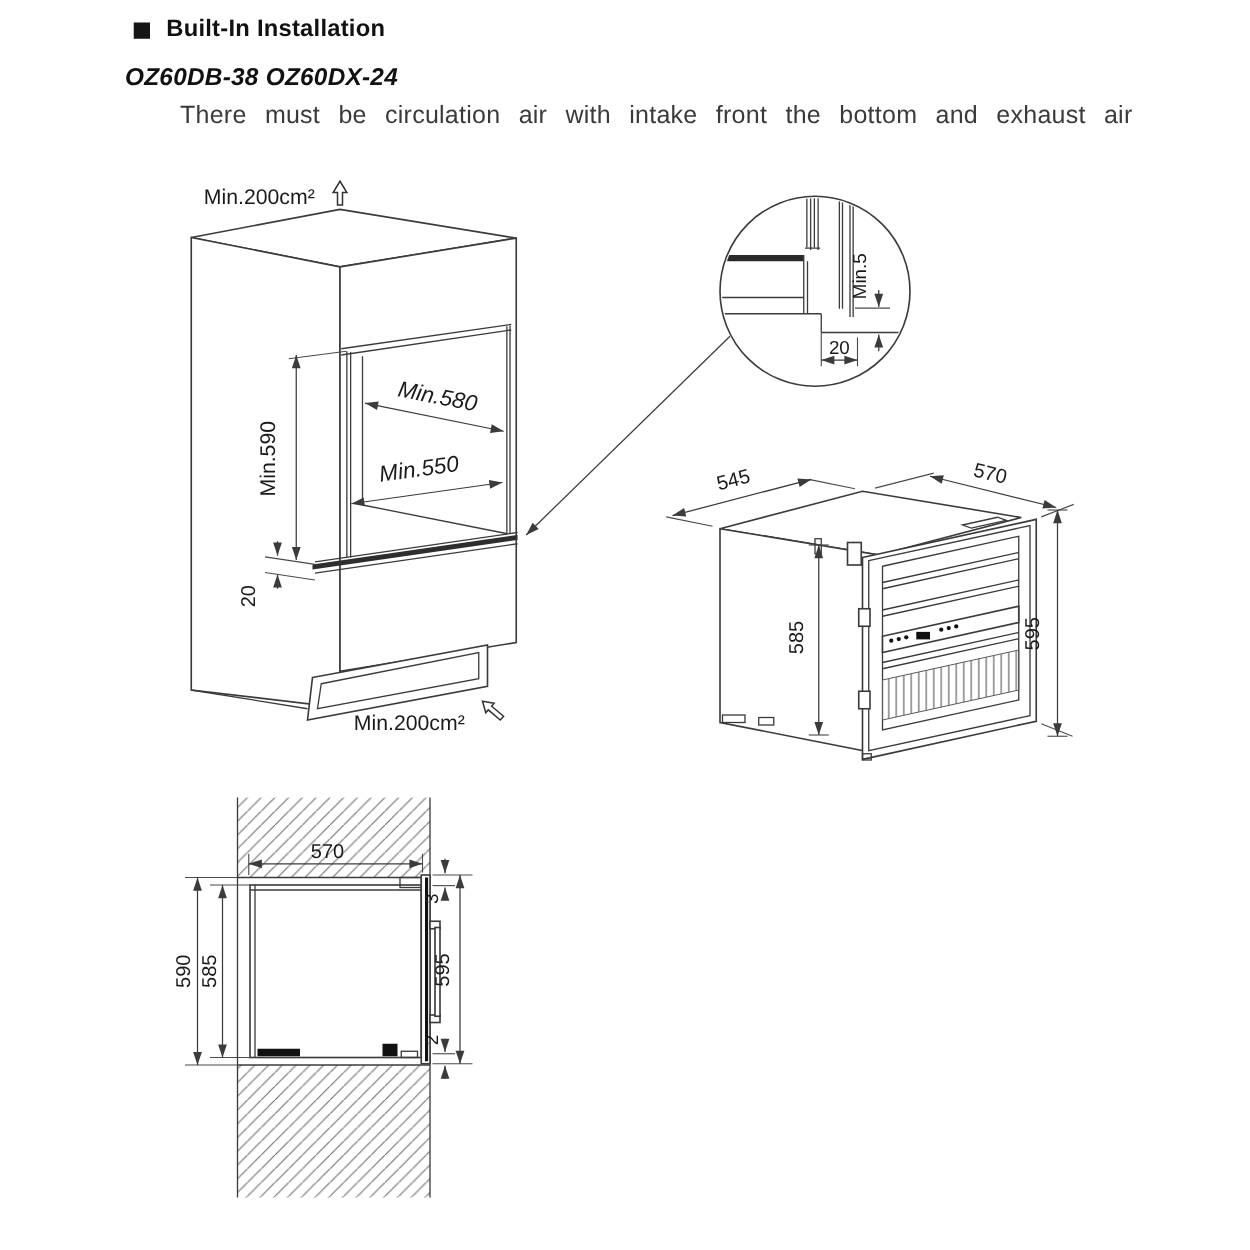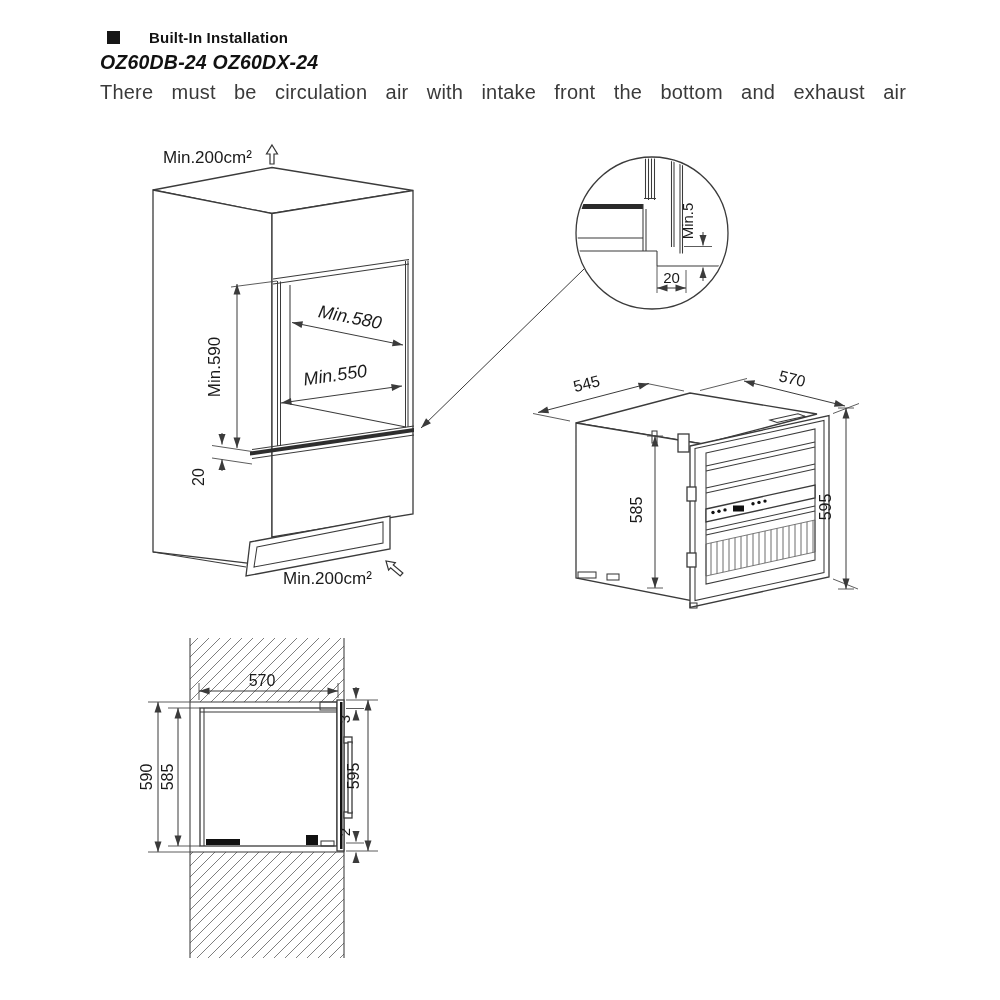--- a/index.html
+++ b/index.html
@@ -1,25 +1,25 @@
 <!DOCTYPE html>
 <html><head>
 <meta charset="utf-8">
 <style>
   html,body{margin:0;padding:0;background:#fff;}
   #page{position:relative;width:1000px;height:1000px;background:#fff;overflow:hidden;
         font-family:"Liberation Sans",sans-serif;color:#1d1d1d;}
   .hdr{position:absolute;left:107px;top:13px;display:flex;align-items:center;gap:13px;}
   .sq{width:13px;height:13px;background:#161616;display:inline-block;}
-  .hdr h1{margin:16px;font-size:15px;font-weight:bold;letter-spacing:.2px;color:#111;}
+  .hdr h1{margin:0;font-size:19px;font-weight:bold;letter-spacing:.2px;color:#111;}
   #models{position:absolute;left:100px;top:51px;margin:0;font-size:19.5px;font-weight:bold;
           font-style:italic;color:#111;letter-spacing:.2px;}
   #desc{position:absolute;left:100px;top:79px;width:806px;font-size:20px;line-height:26px;
         color:#3a3a3a;letter-spacing:.2px;}
-  #desc .l1{text-align:justify;text-align-last:justify;}
+  #desc .l1{text-align:justify;text-align-last:justify;margin-left:44px;}
   svg{position:absolute;left:0;top:0;}
   .ln{stroke:#3b3b3b;stroke-width:1.05;fill:none;}
   .face{fill:#fff;stroke:#3b3b3b;stroke-width:1.3;}
   .dim{stroke:#3b3b3b;stroke-width:1;fill:none;marker-start:url(#ah);marker-end:url(#ah);}
   .dimo{stroke:#3b3b3b;stroke-width:1;fill:none;marker-end:url(#ah);}
   .ext{stroke:#4a4a4a;stroke-width:.9;fill:none;}
   .oarrow{fill:#fff;stroke:#333;stroke-width:1.2;stroke-linejoin:miter;}
   text{font-family:"Liberation Sans",sans-serif;fill:#1a1a1a;}
   .t17{font-size:17px;}
   .t16{font-size:16px;}
@@ -28,21 +28,21 @@
 </style>
 </head>
 <body>
 
 <div id="page">
 
   <div class="hdr">
     <span class="sq"></span>
     <h1>Built-In Installation</h1>
   </div>
-  <h2 id="models">OZ60DB-24 OZ60DX-24</h2>
+  <h2 id="models">OZ60DB-38 OZ60DX-24</h2>
   <div id="desc">
     <div class="l1">There must be circulation air with intake front the bottom and exhaust air</div>
   </div>
 
   <svg width="1000" height="1000" viewBox="0 0 1000 1000">
     <defs>
       <marker id="ah" markerUnits="userSpaceOnUse" markerWidth="13" markerHeight="9" refX="12" refY="4.5" orient="auto-start-reverse">
         <path d="M12,4.5 L1.5,8 L1.5,1 Z" fill="#3b3b3b"></path>
       </marker>
       <pattern id="hatch" width="11" height="11" patternUnits="userSpaceOnUse">

